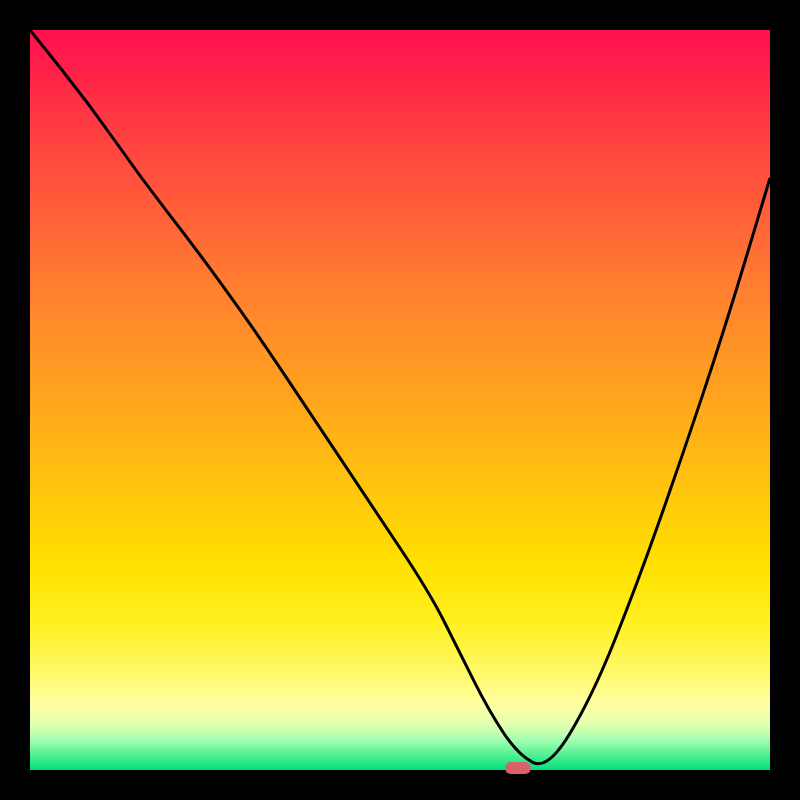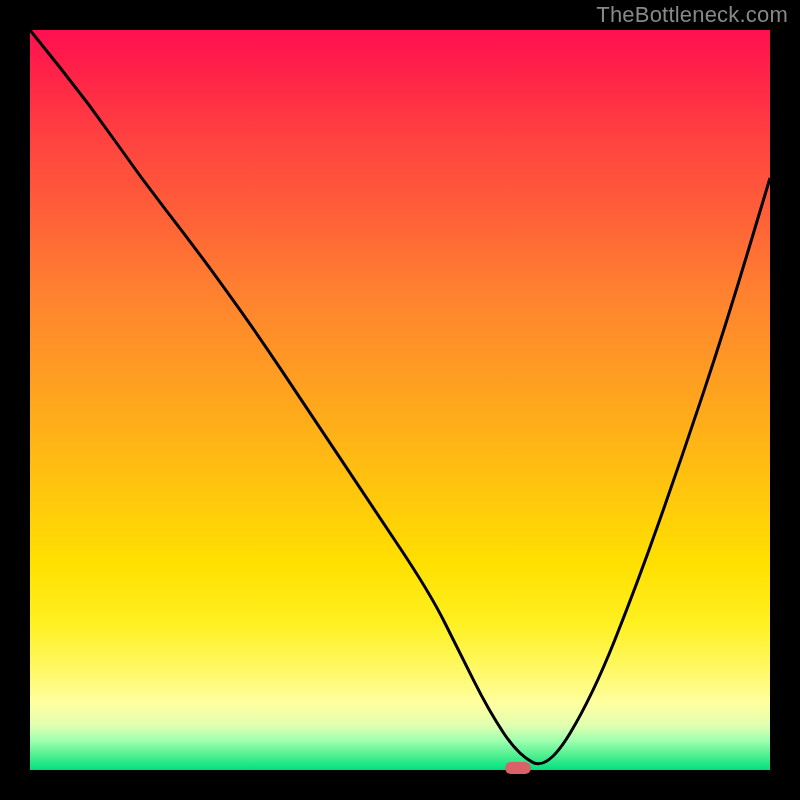--- a/index.html
+++ b/index.html
@@ -73,21 +73,20 @@
     color: #888;
     font-size: 22px;
     font-weight: 400;
     letter-spacing: 0.2px;
   }
 </style>
 </head>
 <body>
 
 <div class="container">
-  <div class="watermark">TheBottleneck.com</div>
   <div class="plot-area">
     <div class="gradient"></div>
     <svg class="curve-svg" viewBox="0 0 740 740" preserveAspectRatio="none">
       <path class="curve-path" d="M 0.0 0.0 Q 0.0 0.0 29.6 37.0 Q 59.2 74.0 85.1 111.0 Q 111.0 148.0 136.9 181.3 Q 162.8 214.6 192.4 255.3 Q 222.0 296.0 251.6 340.4 Q 281.2 384.8 310.8 429.2 Q 340.4 473.6 370.0 518.0 Q 399.6 562.4 414.4 592.0 Q 429.2 621.6 444.0 651.2 Q 458.8 680.8 473.6 703.0 Q 488.4 725.2 503.2 732.6 Q 518.0 740.0 540.2 703.0 Q 562.4 666.0 584.6 610.5 Q 606.8 555.0 629.0 492.1 Q 651.2 429.2 673.4 362.6 Q 695.6 296.0 717.8 222.0 T 740.0 148.0"></path>
     </svg>
     <div class="marker" style="left:475.4px; top:732.0px; background:#d9626a;"></div>
   </div>
 </div>
 
 </body></html>

